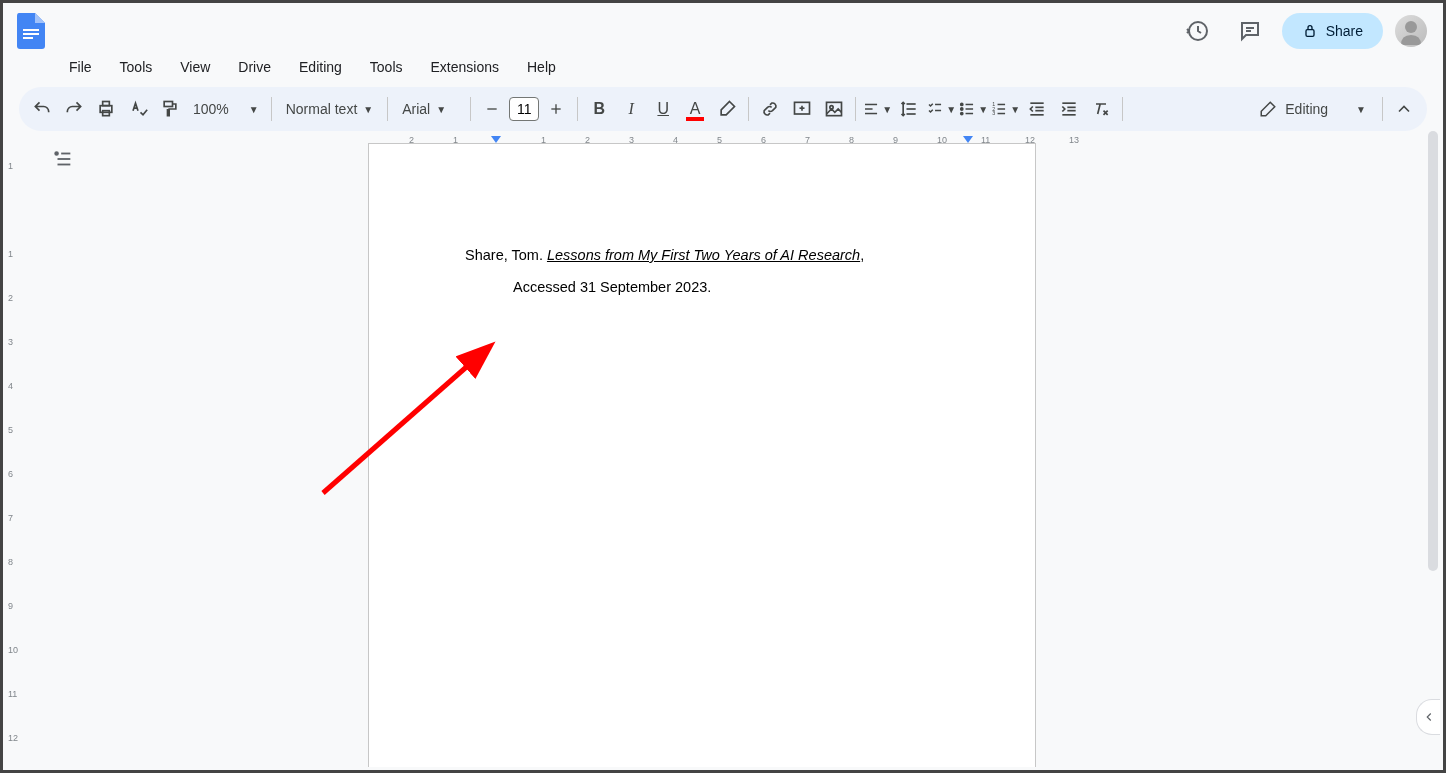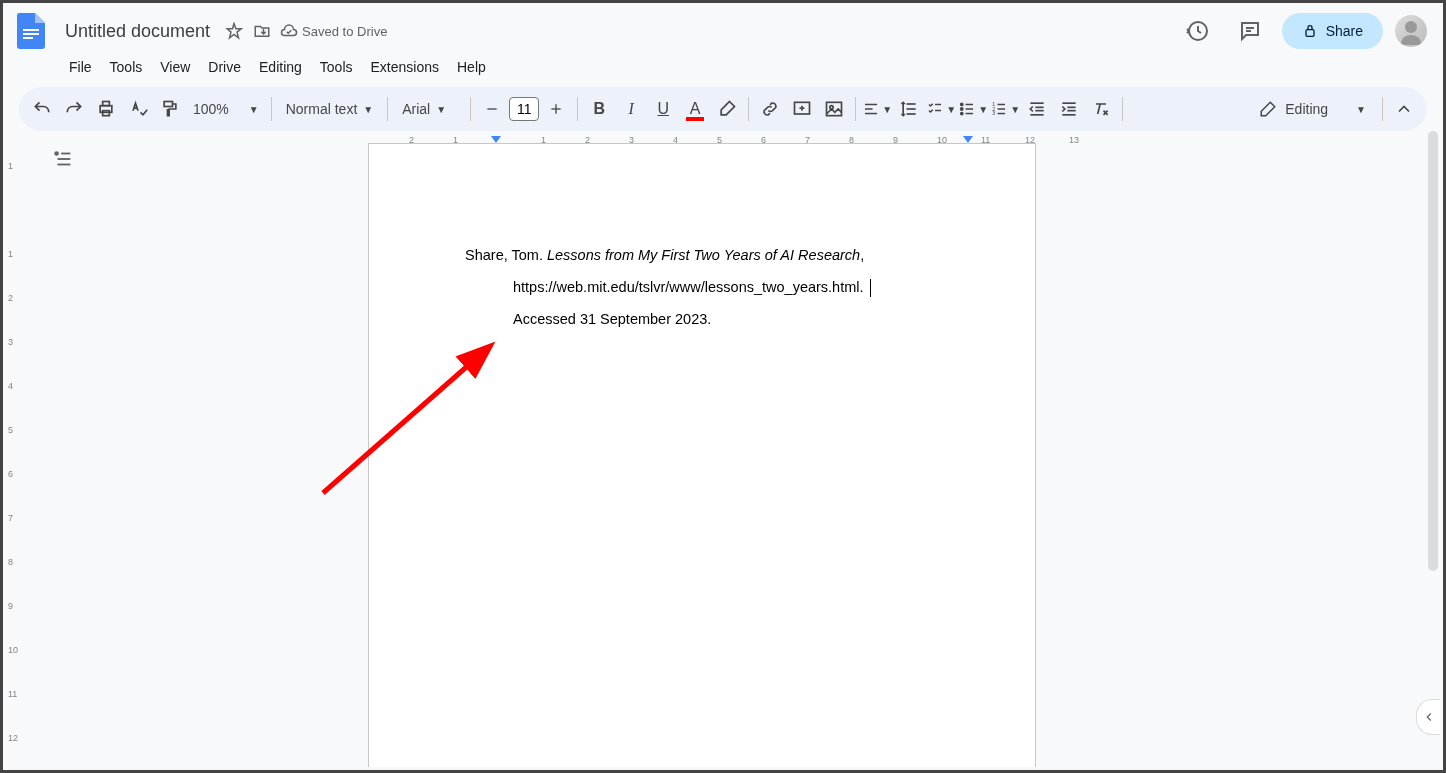--- a/index.html
+++ b/index.html
@@ -8,21 +8,21 @@
     
     .header { background: #f8f9fa; padding: 8px 16px 0 8px; display: flex; flex-direction: column; }
     .header-top { display: flex; align-items: center; gap: 8px; }
     .docs-logo { width: 40px; height: 40px; display: flex; align-items: center; justify-content: center; }
     .docs-icon-svg { width: 28px; height: 36px; }
     .title-area { display: flex; flex-direction: column; flex: 1; }
     .title-row { display: flex; align-items: center; gap: 8px; }
     .doc-title { font-size: 18px; color: #3c4043; padding: 2px 6px; }
     .title-icon { width: 20px; height: 20px; display: flex; align-items: center; justify-content: center; color: #5f6368; cursor: pointer; }
     .save-status { font-size: 13px; color: #5f6368; display: flex; align-items: center; gap: 4px; }
-    .menu-bar { display: flex; gap: 2px; padding: 4px 0 6px 50px; }
+    .menu-bar { display: flex; gap: 12px; padding: 4px 0 6px 50px; }
     .menu-item { padding: 4px 8px; font-size: 14px; color: #202124; cursor: pointer; border-radius: 4px; }
     .header-right { display: flex; align-items: center; gap: 12px; margin-left: auto; }
     .header-icon-btn { width: 40px; height: 40px; display: flex; align-items: center; justify-content: center; cursor: pointer; border-radius: 50%; color: #5f6368; }
     .share-btn { background: #c2e7ff; color: #001d35; padding: 10px 20px; border-radius: 40px; border: none; font-size: 14px; font-weight: 500; display: flex; align-items: center; gap: 8px; cursor: pointer; }
     .avatar { width: 32px; height: 32px; border-radius: 50%; background: linear-gradient(135deg, #ddd, #bbb); overflow: hidden; }
     .avatar svg { width: 100%; height: 100%; }
     
     
     .toolbar { background: #edf2fa; border-radius: 40px; margin: 2px 16px 0 16px; padding: 4px 8px; display: flex; align-items: center; gap: 2px; height: 44px; }
     .tb-btn { width: 30px; height: 30px; display: flex; align-items: center; justify-content: center; cursor: pointer; border-radius: 4px; color: #444746; }
@@ -46,21 +46,21 @@
     .indent-up { border-left: 5px solid transparent; border-right: 5px solid transparent; border-bottom: 7px solid #4285f4; top: 8px; }
     
     
     .doc-area { display: flex; position: absolute; top: 128px; left: 3px; right: 3px; bottom: 3px; }
     .v-ruler { width: 16px; background: #f8f9fa; position: relative; font-size: 10px; color: #80868b; flex-shrink: 0; }
     .v-ruler-tick { position: absolute; left: 2px; font-size: 9px; }
     .canvas-wrapper { flex: 1; overflow: auto; padding: 12px 0 0 0; display: flex; flex-direction: column; align-items: center; position: relative; }
     .page { width: 668px; min-height: 860px; background: #fff; border: 1px solid #c7c7c7; margin-left: 346px; margin-right: auto; position: relative; }
     .page-content { padding: 96px 96px 96px 96px; font-family: Arial, sans-serif; font-size: 14.5px; line-height: 2.2; color: #000; }
     .citation-line1 { }
-    .citation-italic { font-style: italic; }
+    .citation-italic { font-style: italic; text-decoration: underline; }
     .citation-line2 { padding-left: 48px; position: relative; }
     .citation-line3 { padding-left: 48px; }
     .cursor-blink { display: inline-block; width: 1px; height: 18px; background: #000; vertical-align: middle; margin-left: 2px; animation: blink 1s infinite; }
     @keyframes blink { 50% { opacity: 0; } }
     
     .outline-btn { position: absolute; top: 140px; left: 44px; width: 32px; height: 32px; display: flex; align-items: center; justify-content: center; cursor: pointer; color: #5f6368; z-index: 5; }
     
     
     .annotation-arrow { position: absolute; top: 330px; left: 310px; width: 190px; height: 170px; pointer-events: none; z-index: 10; }
     
@@ -76,43 +76,20 @@
 <div class="header">
   <div class="header-top">
     <div class="docs-logo">
       <svg class="docs-icon-svg" viewBox="0 0 28 36">
         <path fill="#4285f4" d="M2 0 L18 0 L28 10 L28 33 Q28 36 25 36 L3 36 Q0 36 0 33 L0 3 Q0 0 2 0 Z"></path>
         <path fill="#a1c2fa" d="M18 0 L28 10 L18 10 Z"></path>
         <rect x="6" y="16" width="16" height="2" fill="#fff"></rect>
         <rect x="6" y="20" width="16" height="2" fill="#fff"></rect>
         <rect x="6" y="24" width="10" height="2" fill="#fff"></rect>
       </svg>
-    </div>
-    <div class="title-area">
-      <div class="title-row">
-        <span class="doc-title">Untitled document</span>
-        <span class="title-icon">
-          <svg width="18" height="18" viewBox="0 0 24 24" fill="none" stroke="#5f6368" stroke-width="2">
-              <path d="M12 2l2.5 7h7l-5.5 4.5 2 7.5-6-4.5-6 4.5 2-7.5L3 9h7z"></path>
-            </svg>
-        </span>
-        <span class="title-icon">
-          <svg width="18" height="18" viewBox="0 0 24 24" fill="none" stroke="#5f6368" stroke-width="2">
-              <path d="M3 6h7l2 2h9v11H3z"></path>
-              <path d="M11 13l3 3 3-3M14 9v7"></path>
-            </svg>
-        </span>
-        <span class="save-status">
-          <svg width="18" height="18" viewBox="0 0 24 24" fill="none" stroke="#5f6368" stroke-width="2">
-              <path d="M18 10a6 6 0 00-12 0 4 4 0 000 8h12a4 4 0 000-8z"></path>
-              <path d="M9 13l2 2 4-4"></path>
-            </svg>
-          <span>Saved to Drive</span>
-        </span>
-      </div>
     </div>
     <div class="header-right">
       <span class="header-icon-btn">
         <svg width="24" height="24" viewBox="0 0 24 24" fill="none" stroke="#5f6368" stroke-width="2">
             <path d="M3 12a9 9 0 109-9 9 9 0 00-9 9zM12 7v5l3 2M3 12l-2-2M3 12l-2 2"></path>
           </svg>
       </span>
       <span class="header-icon-btn">
         <svg width="24" height="24" viewBox="0 0 24 24" fill="none" stroke="#5f6368" stroke-width="2">
             <path d="M4 4h16v12H8l-4 4z"></path>
@@ -379,23 +356,20 @@
     <span class="v-ruler-tick" style="top:514px">10</span>
     <span class="v-ruler-tick" style="top:558px">11</span>
     <span class="v-ruler-tick" style="top:602px">12</span>
   </div>
   <div class="canvas-wrapper">
     <div class="page">
       <div class="page-content">
         <div class="citation-line1">
           <span>Share, Tom. </span><span class="citation-italic">Lessons from My First Two Years of AI Research</span><span>,</span>
         </div>
-        <div class="citation-line2">
-          <span>https://web.mit.edu/tslvr/www/lessons_two_years.html. </span><span class="cursor-blink"></span>
-        </div>
         <div class="citation-line3">
           <span>Accessed 31 September 2023.</span>
         </div>
       </div>
     </div>
   </div>
 </div>
 
 <svg class="annotation-arrow" viewBox="0 0 190 170">
   <defs>

